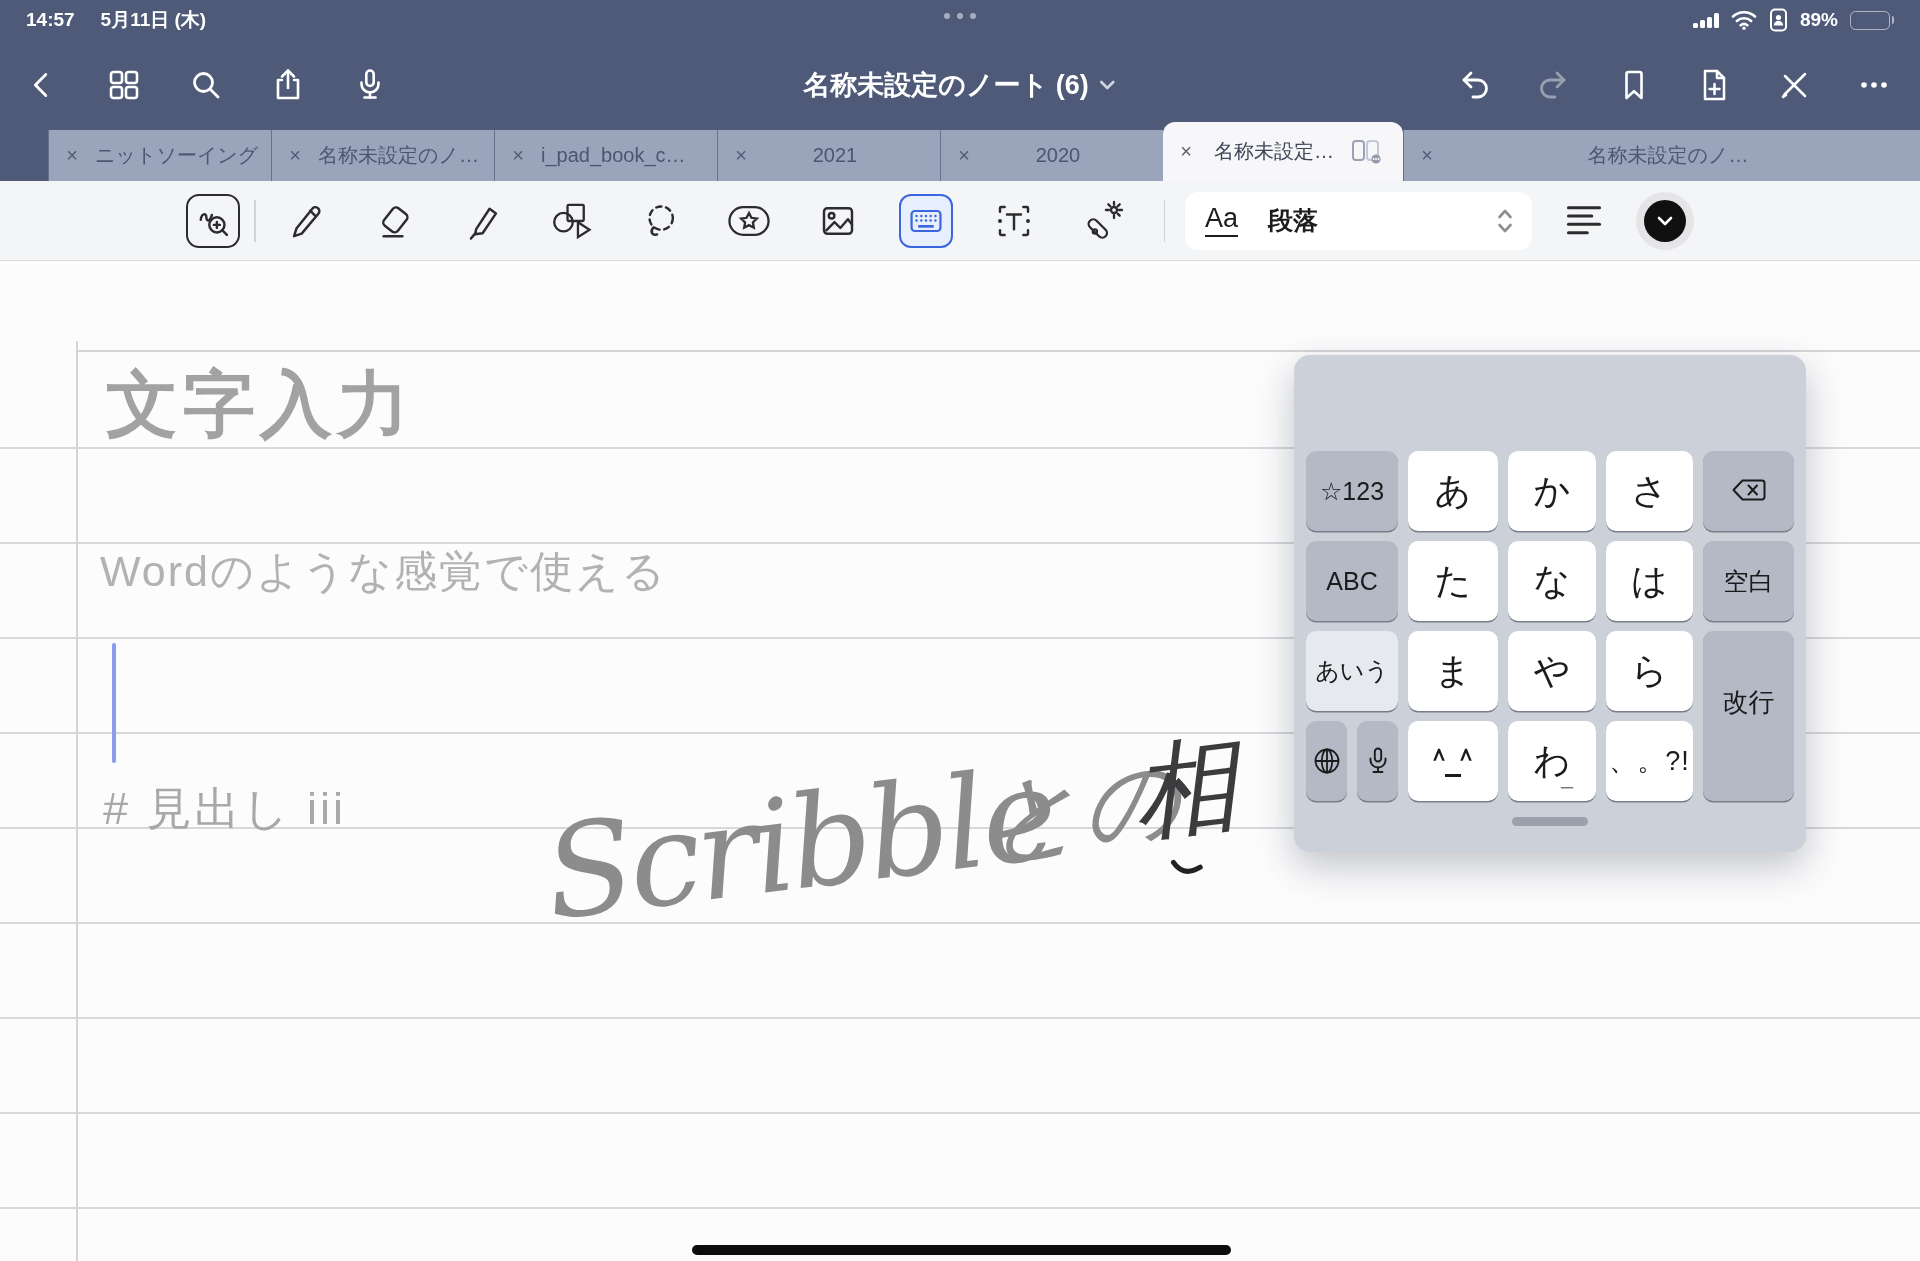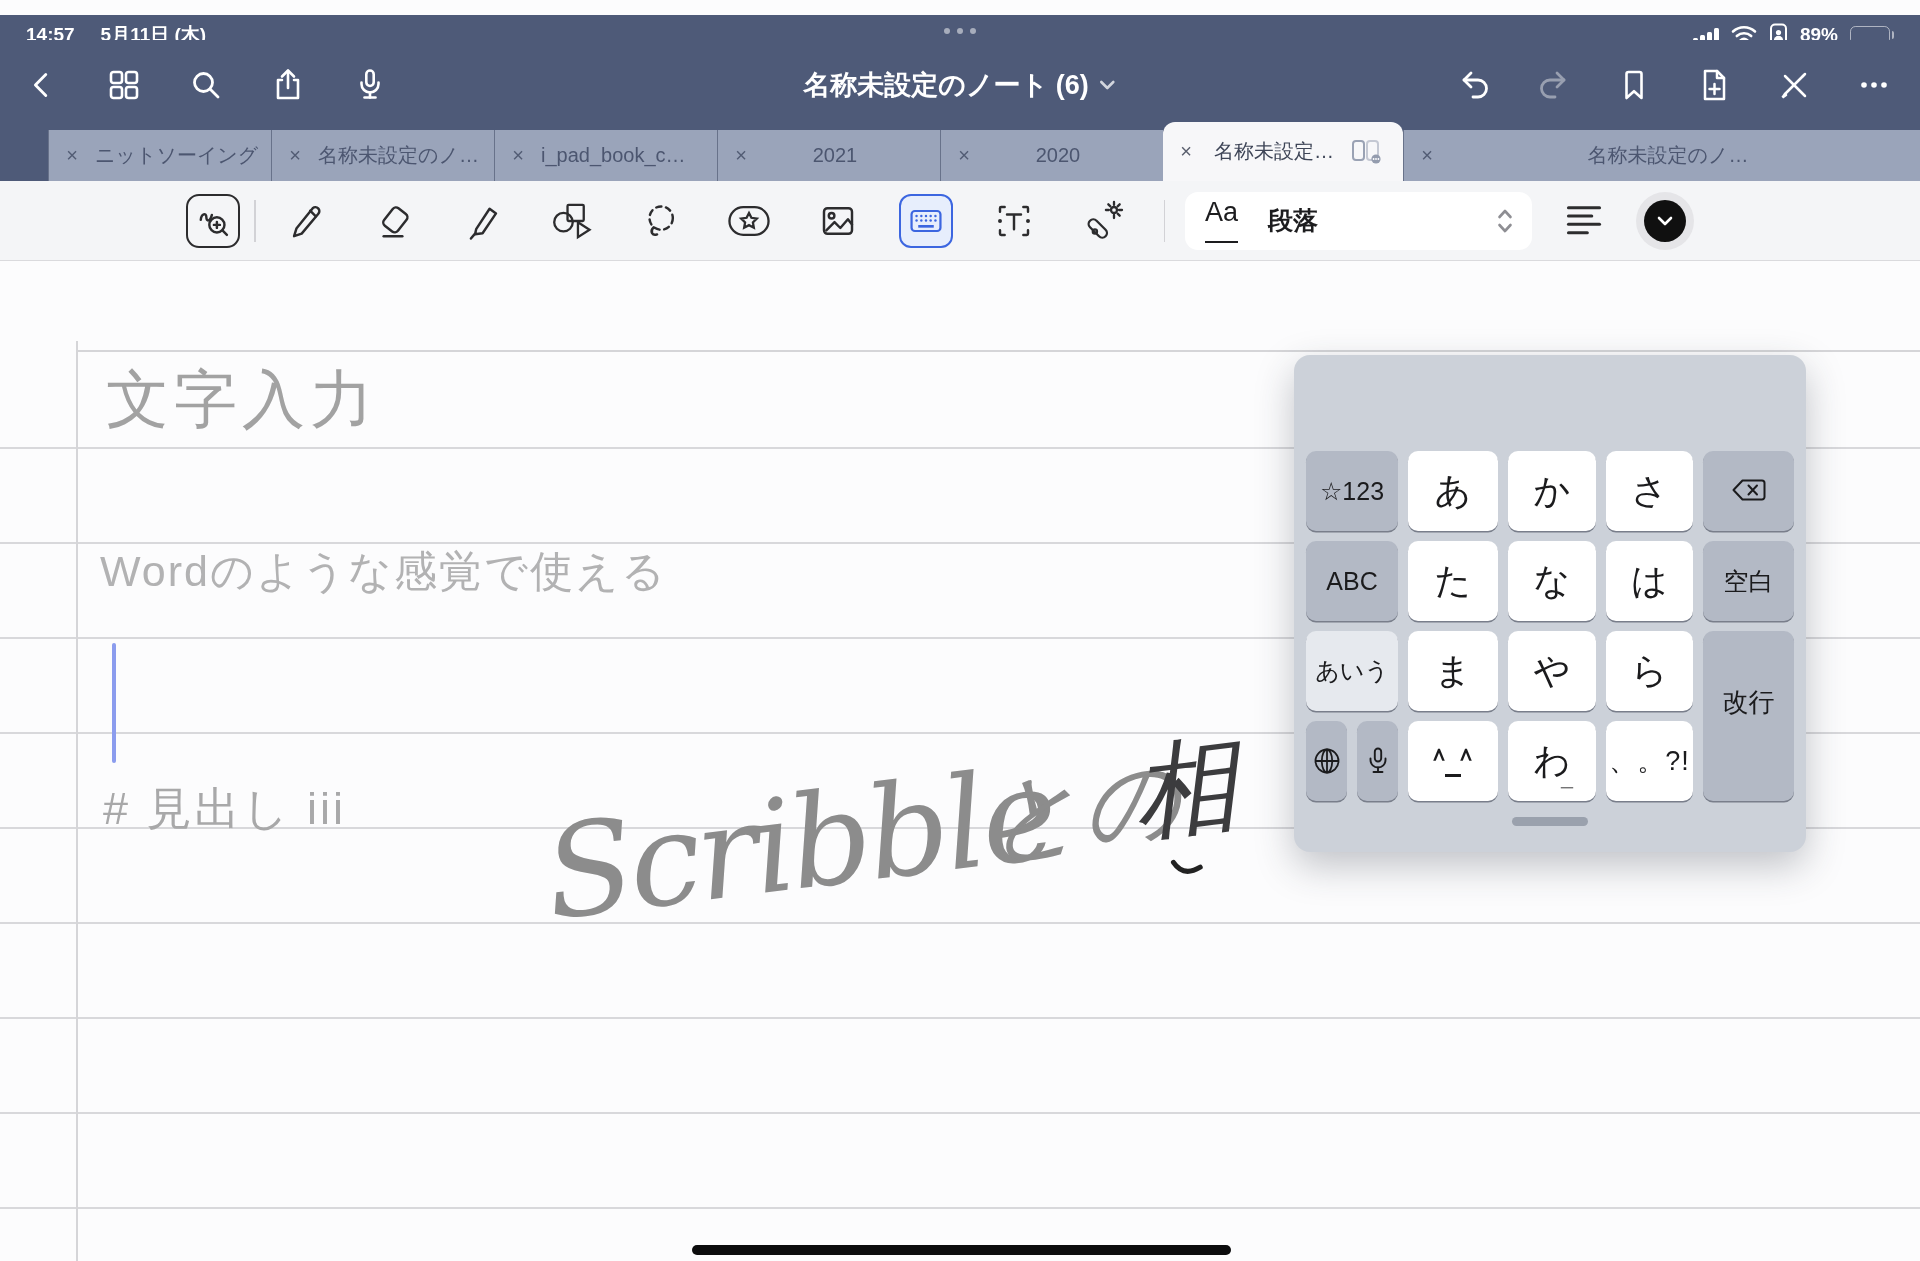--- a/index.html
+++ b/index.html
@@ -1,20 +1,20 @@
 <!DOCTYPE html>
 <html><head>
 <meta charset="utf-8">
 <style>
   * { margin:0; padding:0; box-sizing:border-box; }
   body { background:#222; font-family:"Liberation Sans","DejaVu Sans",sans-serif; }
   .screen { position:relative; width:1920px; height:1261px; background:#fcfcfd; overflow:hidden; margin:0 auto; }
 
   
-  .status-bar { position:absolute; top:15px; left:0; right:0; height:40px; background:#4e5a78;
+  .status-bar { position:absolute; top:0; left:0; right:0; height:40px; background:#4e5a78;
     display:flex; align-items:center; justify-content:space-between; padding:0 26px;
     color:#fff; font-size:19px; font-weight:700; }
   .status-left { display:flex; gap:26px; align-items:center; }
   .status-right { display:flex; gap:12px; align-items:center; }
   .mt-dots { position:absolute; left:50%; top:13px; transform:translateX(-50%); display:flex; gap:7px; }
   .mt-dots i { width:6px; height:6px; border-radius:50%; background:rgba(255,255,255,.5); }
   .cellbars { display:flex; align-items:flex-end; gap:2.5px; height:15px; }
   .cellbars i { width:4.5px; background:#fff; border-radius:1.5px; display:block; }
   .battery-body { width:40px; height:19px; border:1.5px solid rgba(255,255,255,.55); border-radius:5.5px; padding:2px; }
   .battery-fill { height:100%; width:89%; background:#fff; border-radius:2.5px; }
@@ -46,33 +46,33 @@
   
   .toolbar { position:absolute; top:181px; left:0; right:0; height:80px; background:#f4f5f7;
     border-bottom:1px solid #dadadd; display:flex; align-items:center; padding-left:186px; color:#2e2e30; }
   .tool { width:56px; height:56px; display:flex; align-items:center; justify-content:center;
     margin-right:33px; cursor:pointer; flex:none; }
   .tool.boxed { width:54px; height:54px; border:2.5px solid #2c2c2e; border-radius:13px; margin-right:14px; }
   .tool.kbd-active { width:54px; height:54px; background:#e7eefc; border:2.5px solid #3c66e0; border-radius:12px; color:#3c66e0; }
   .tb-divider { width:1.5px; height:42px; background:#d2d2d6; margin-right:20px; flex:none; }
   .para-pill { width:347px; height:58px; background:#fff; border-radius:13px; display:flex; align-items:center;
     padding:0 16px 0 20px; margin-right:24px; cursor:pointer; flex:none; }
-  .para-Aa { font-size:27px; color:#1d1d1f; border-bottom:2.5px solid #1d1d1f; line-height:1.1; padding-bottom:13px; }
+  .para-Aa { font-size:27px; color:#1d1d1f; border-bottom:2.5px solid #1d1d1f; line-height:1.1; padding-bottom:1px; }
   .para-label { font-size:25px; color:#1d1d1f; margin-left:30px; font-weight:600; }
   .text-color-btn { width:58px; height:58px; border-radius:50%; background:#e5e5e8; display:flex;
     align-items:center; justify-content:center; margin-left:24px; cursor:pointer; flex:none; }
   .text-color-inner { width:42px; height:42px; border-radius:50%; background:#101010; display:flex;
     align-items:center; justify-content:center; }
 
   
   .canvas { position:absolute; top:261px; left:0; width:1920px; height:1000px; background:#fcfcfd; }
   .rule { position:absolute; left:0; right:0; height:2px; background:#d8d8db; }
   .page-top { position:absolute; left:77px; right:0; top:89px; height:2px; background:#d5d5d8; }
   .page-left { position:absolute; left:76px; top:80px; bottom:0; width:2px; background:#d5d5d8; }
-  .note-heading { position:absolute; left:106px; top:96px; font-size:63px; font-weight:400;
+  .note-heading { position:absolute; left:106px; top:96px; font-size:72px; font-weight:700;
     color:#a2a2a2; letter-spacing:5px; }
   .note-body { position:absolute; left:100px; top:282px; font-size:43px; color:#b2b2b3; letter-spacing:2px; }
   .text-cursor { position:absolute; left:112px; top:382px; width:4px; height:120px; background:#8b9cee; border-radius:2px; }
   .note-tag { position:absolute; left:103px; top:518px; font-size:45px; color:#a8a8a9; letter-spacing:3px; }
   .handwriting { position:absolute; left:425px; top:408px; }
 
   
   .kb { position:absolute; left:1294px; top:94px; width:512px; height:497px; background:#ccd1d9;
     border-radius:16px; box-shadow:0 14px 38px rgba(40,45,60,.28); }
   .key { position:absolute; height:80px; border-radius:10px; display:flex; align-items:center;

